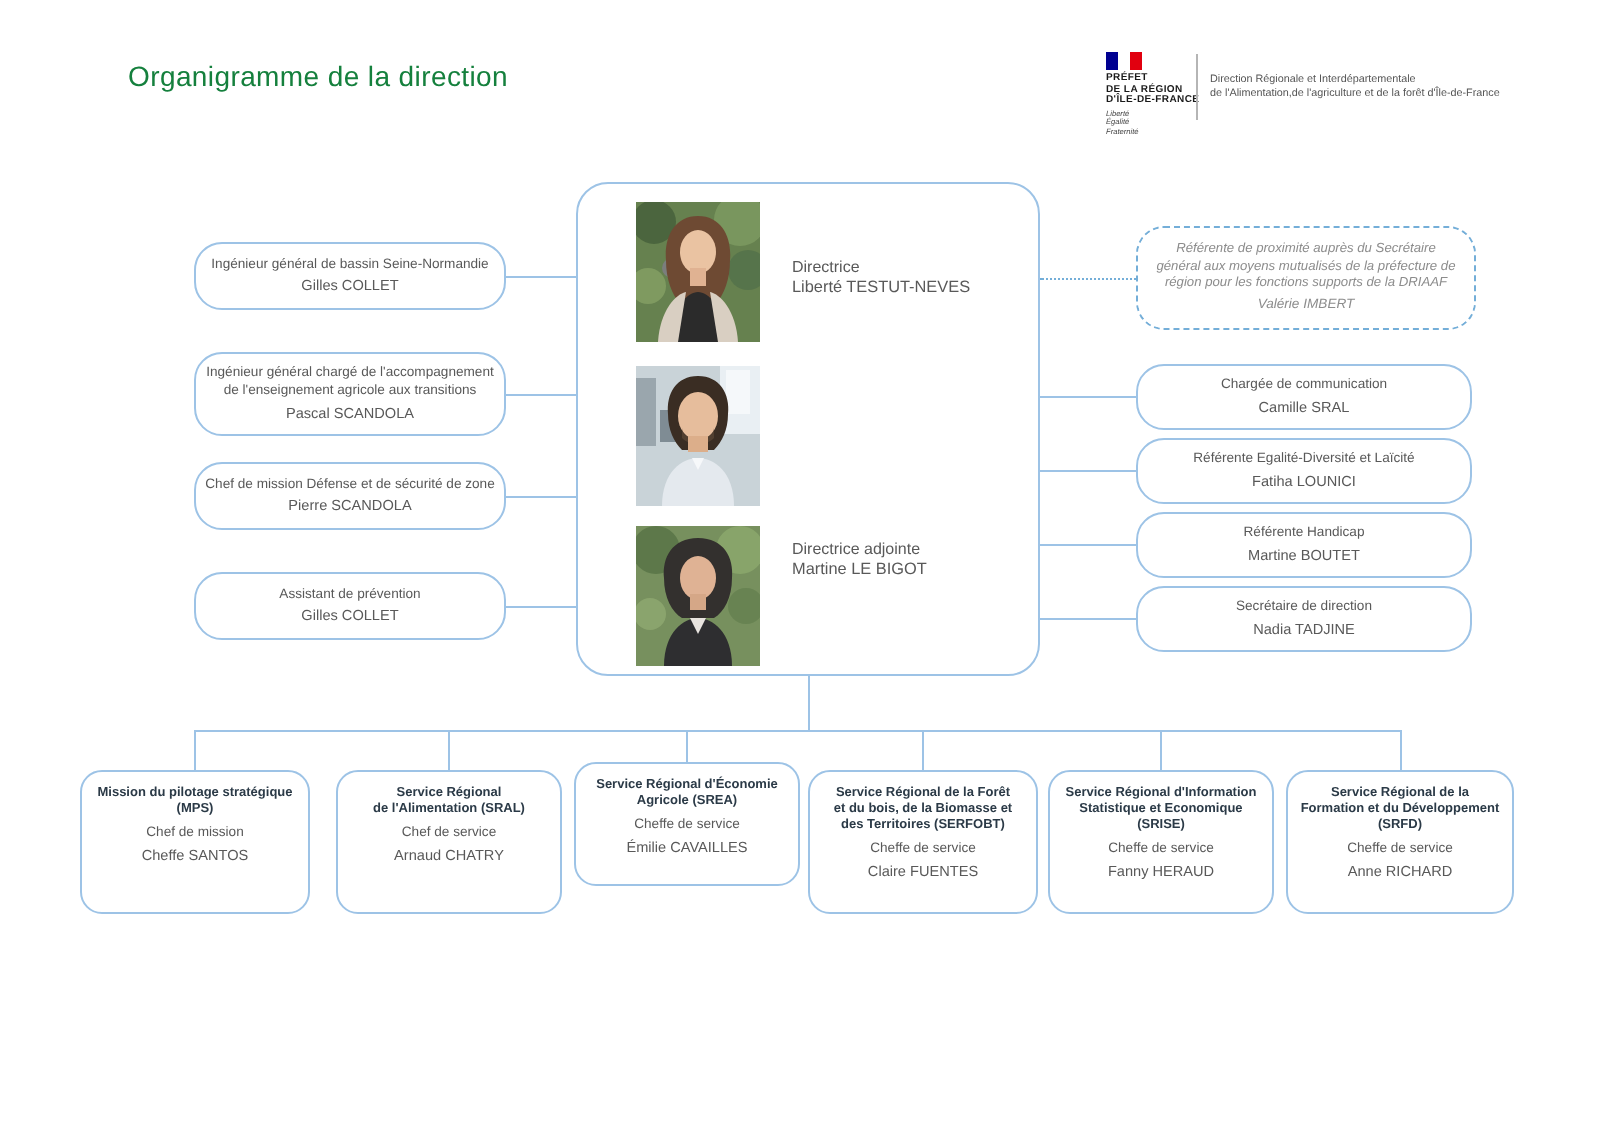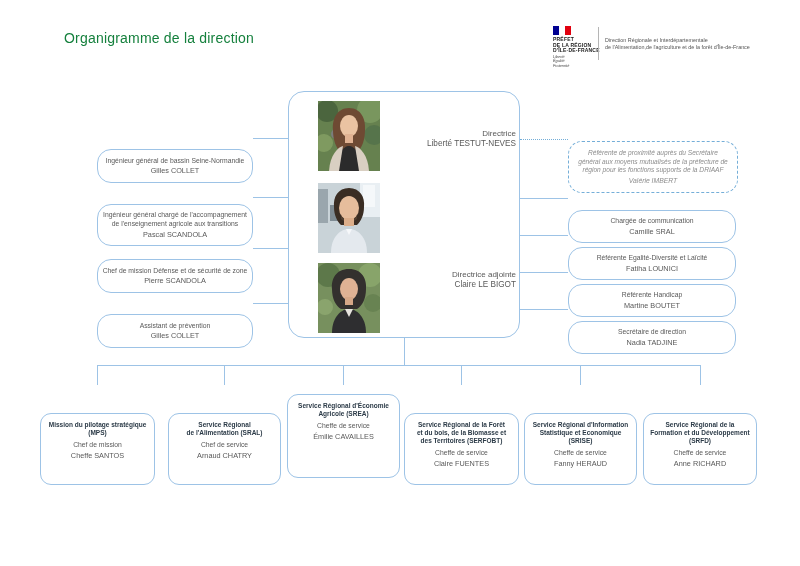--- a/index.html
+++ b/index.html
@@ -19,34 +19,34 @@
   .prefet span { display:block; }
   .motto { position:absolute; left:553px; top:55px; font-size:3.8px; line-height:4.4px; font-style:italic; color:#444; }
   .motto span { display:block; }
   .logo-divider { position:absolute; left:598px; top:27px; height:33px; width:0; border-left:1px solid #b5b5b5; }
   .org-name { position:absolute; left:605px; top:37px; font-size:5.4px; line-height:7px; color:#555; }
   .org-name span { display:block; }
 
   
   .box { position:absolute; background:#fff; border:1px solid #9DC3E6; border-radius:14px;
          display:flex; flex-direction:column; align-items:center; justify-content:center;
-         text-align:center; color:#595959; padding:2px 3px;margin-top:28px; }
+         text-align:center; color:#595959; padding:2px 3px; }
   .box .role { font-size:6.8px; line-height:8.6px; }
   .box .name { font-size:7.3px; line-height:9px; margin-top:1px; }
   .dashed { border:1px dashed #74AED8; color:#8C8C8C; font-style:italic; }
   .dashed .role { font-size:6.6px; line-height:8.8px; }
   .dashed .role span { display:block; }
   .dashed .name { font-size:6.8px; }
 
   
   .main-box { position:absolute; left:288px; top:91px; width:232px; height:247px;
               background:#fff; border:1px solid #9DC3E6; border-radius:16px; }
   .photo { position:absolute; left:318px; width:62px; height:70px; overflow:hidden; }
   .photo svg { display:block; }
-  .main-label { position:absolute; left:396px; width:120px; text-align:right; color:#595959; }
+  .main-label { position:absolute; left:396px; width:120px; text-align:left; color:#595959; }
   .main-label .role { font-size:8px; line-height:10px; }
   .main-label .name { font-size:8.2px; line-height:10px; }
 
   
   .svc { justify-content:flex-start; padding-top:7px; border-radius:11px; }
   .svc-title { font-weight:bold; color:#2B3A47; font-size:6.5px; line-height:8px; }
   .svc-title span { display:block; }
   .svc .role { margin-top:4px; }
 
   
@@ -129,21 +129,21 @@
       <path d="M27 46 L31 54 L35 46 Z" fill="#e8e4df"></path>
     </svg>
   </div>
 
   <div class="main-label" style="top:129px">
     <div class="role">Directrice</div>
     <div class="name">Liberté TESTUT-NEVES</div>
   </div>
   <div class="main-label" style="top:270px">
     <div class="role">Directrice adjointe</div>
-    <div class="name">Claire LE BIGOT</div>
+    <div class="name">Martine LE BIGOT</div>
   </div>
 
   <div class="box" style="left:97px;top:121px;width:156px;height:34px">
     <div class="role">Ingénieur général de bassin Seine-Normandie</div>
     <div class="name">Gilles COLLET</div>
   </div>
   <div class="box" style="left:97px;top:176px;width:156px;height:42px">
     <div class="role">Ingénieur général chargé de l'accompagnement de l'enseignement agricole aux transitions</div>
     <div class="name">Pascal SCANDOLA</div>
   </div>
@@ -211,21 +211,21 @@
     <div class="name">Cheffe SANTOS</div>
   </div>
   <div class="box svc" style="left:168px;top:385px;width:113px;height:72px">
     <div class="svc-title">
       <span>Service Régional</span>
       <span>de l'Alimentation (SRAL)</span>
     </div>
     <div class="role">Chef de service</div>
     <div class="name">Arnaud CHATRY</div>
   </div>
-  <div class="box svc" style="left:287px;top:366px;width:113px;height:84px">
+  <div class="box svc" style="left:287px;top:381px;width:113px;height:62px">
     <div class="svc-title">
       <span>Service Régional d'Économie</span>
       <span>Agricole (SREA)</span>
     </div>
     <div class="role">Cheffe de service</div>
     <div class="name">Émilie CAVAILLES</div>
   </div>
   <div class="box svc" style="left:524px;top:385px;width:113px;height:72px">
     <div class="svc-title">
       <span>Service Régional d'Information</span>

